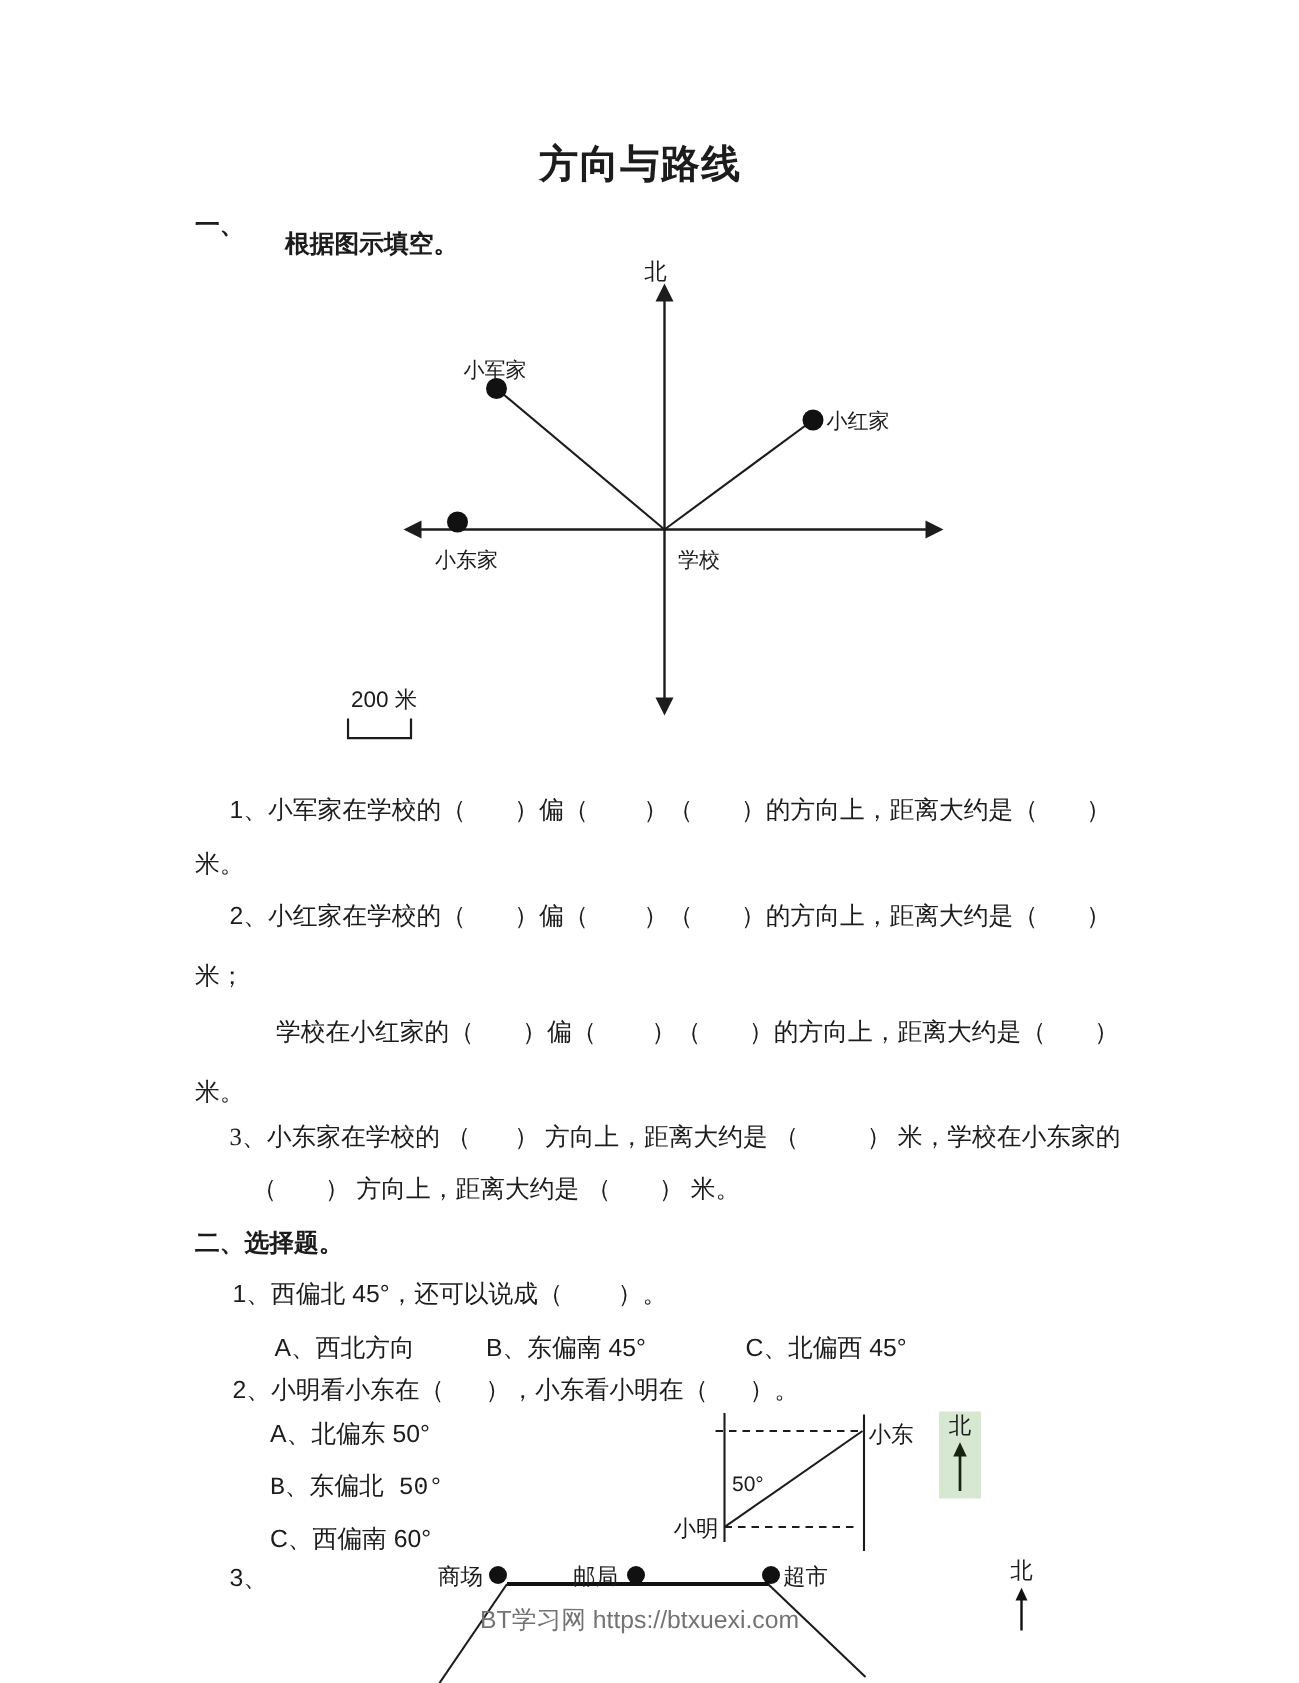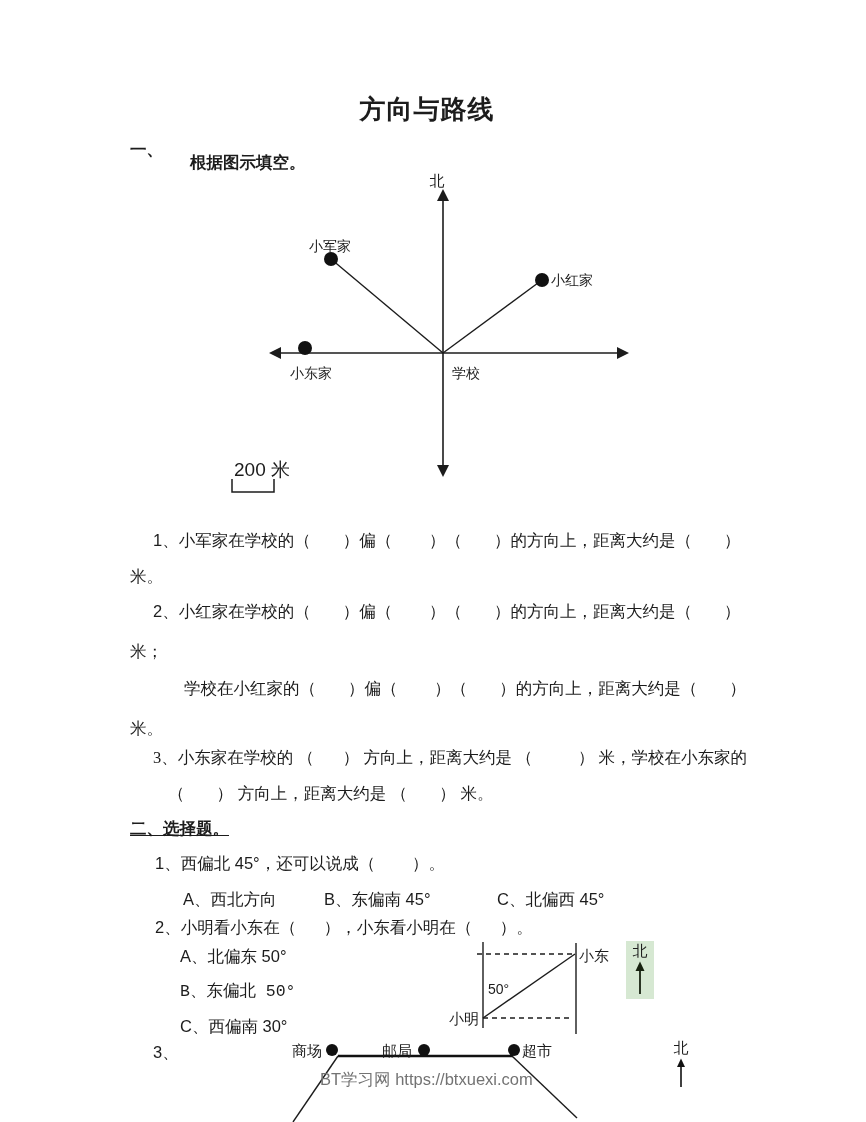--- a/index.html
+++ b/index.html
@@ -66,45 +66,45 @@
     <circle cx="317" cy="115" r="7" fill="#111"></circle>
     <circle cx="80" cy="183" r="7" fill="#111"></circle>
 
     <text x="212" y="21" font-size="15" text-anchor="middle">北</text>
     <text x="105" y="86" font-size="14" text-anchor="middle">小军家</text>
     <text x="326" y="120" font-size="14" text-anchor="start">小红家</text>
     <text x="86" y="213" font-size="14" text-anchor="middle">小东家</text>
     <text x="227" y="213" font-size="14" text-anchor="start">学校</text>
   </svg>
 
-  <div class="abs" style="left:234px;top:457px;font-size:19px;">200 米</div>
+  <div class="abs" style="left:234px;top:457px;font-size:15px;">200 米</div>
   <svg class="abs" style="left:231px;top:478px;" width="46" height="16" viewBox="0 0 46 16">
     <polyline points="1,1 1,14 43,14 43,1" fill="none" stroke="#1c1c1c" stroke-width="1.5"></polyline>
   </svg>
 
   <div class="abs line" style="left:153px;top:530px;">1、小军家在学校的（       ）偏（        ）（       ）的方向上，距离大约是（       ）</div>
   <div class="abs line" style="left:130px;top:566px;">米。</div>
   <div class="abs line" style="left:153px;top:601px;">2、小红家在学校的（       ）偏（        ）（       ）的方向上，距离大约是（       ）</div>
   <div class="abs line" style="left:130px;top:641px;">米；</div>
   <div class="abs line" style="left:184px;top:678px;">学校在小红家的（       ）偏（        ）（       ）的方向上，距离大约是（       ）</div>
   <div class="abs line" style="left:130px;top:718px;">米。</div>
   <div class="abs line" style="left:153px;top:748px;font-family:Liberation Serif, serif;">3、小东家在学校的 （       ） 方向上，距离大约是 （           ） 米，学校在小东家的</div>
   <div class="abs line" style="left:168px;top:783px;text-align:right;">（       ） 方向上，距离大约是 （       ） 米。</div>
 
-  <div class="abs sec-head" style="left:130px;top:818px;text-decoration:underline;"><span>二、</span><span>选择题。</span></div>
+  <div class="abs sec-head" style="left:130px;top:818px;"><span>二、</span><span>选择题。</span></div>
 
   <div class="abs line" style="left:155px;top:853px;">1、西偏北 45°，还可以说成（        ）。</div>
   <div class="abs line" style="left:183px;top:889px;">A、西北方向</div>
   <div class="abs line" style="left:324px;top:889px;">B、东偏南 45°</div>
   <div class="abs line" style="left:497px;top:889px;">C、北偏西 45°</div>
 
   <div class="abs line" style="left:155px;top:917px;">2、小明看小东在（      ），小东看小明在（      ）。</div>
   <div class="abs line" style="left:180px;top:946px;">A、北偏东 50°</div>
   <div class="abs line" style="left:180px;top:982px;font-family:Liberation Mono, monospace;">B、东偏北 50°</div>
-  <div class="abs line" style="left:180px;top:1016px;">C、西偏南 30°</div>
+  <div class="abs line" style="left:180px;top:1016px;">C、西偏南 60°</div>
 
   <svg class="abs" style="left:440px;top:935px;" width="225" height="105" viewBox="0 0 225 105">
     <line x1="43" y1="7" x2="43" y2="93" stroke="#1c1c1c" stroke-width="1.4"></line>
     <line x1="136" y1="8" x2="136" y2="99" stroke="#1c1c1c" stroke-width="1.4"></line>
     <line x1="37" y1="19" x2="133" y2="19" stroke="#1c1c1c" stroke-width="1.3" stroke-dasharray="5,4"></line>
     <line x1="43" y1="83" x2="131" y2="83" stroke="#1c1c1c" stroke-width="1.3" stroke-dasharray="5,4"></line>
     <line x1="43" y1="83" x2="135" y2="19" stroke="#1c1c1c" stroke-width="1.4"></line>
     <text x="139" y="26" font-size="15" text-anchor="start">小东</text>
     <text x="39" y="89" font-size="15" text-anchor="end">小明</text>
     <text x="48" y="59" font-size="14" text-anchor="start">50°</text>

